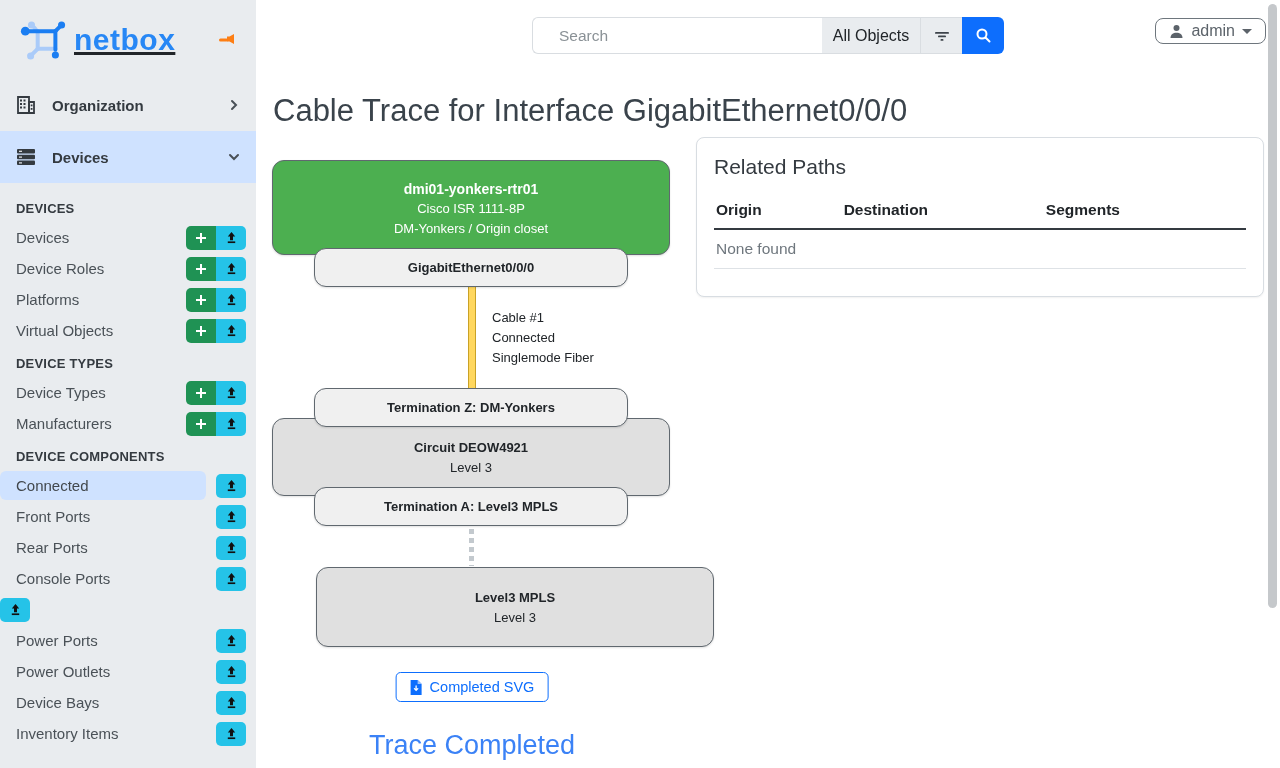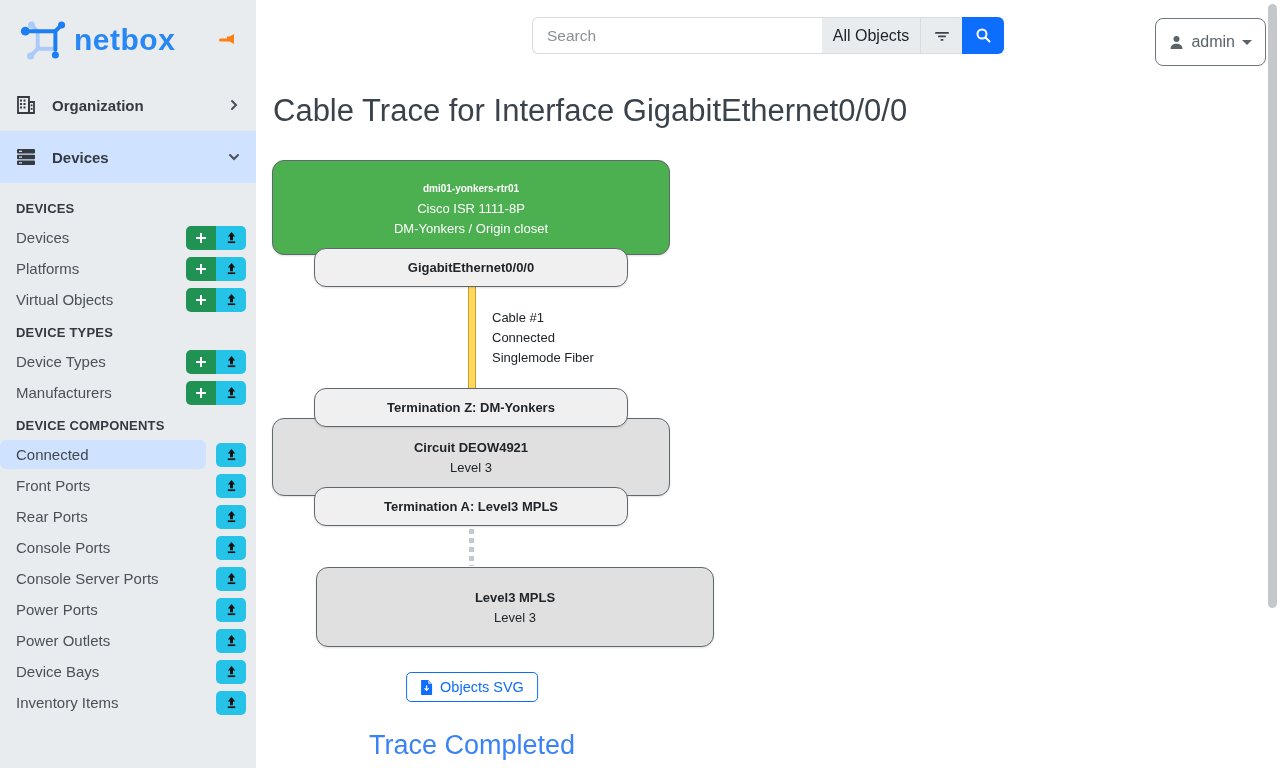--- a/index.html
+++ b/index.html
@@ -2,21 +2,21 @@
 <html><head>
 <meta charset="utf-8">
 <style>
   * { margin:0; padding:0; box-sizing:border-box; }
   html,body { width:1280px; height:768px; overflow:hidden; background:#fff;
     font-family:"Liberation Sans", sans-serif; color:#212529; }
 
   
   .sidebar { position:fixed; left:0; top:0; width:256px; height:768px;
     background:#e9ecef; overflow:hidden; }
-  .brand-row { height:79px; display:flex; align-items:center; padding:0 20px 0 20px; }
+  .brand-row { height:79px; display:flex; align-items:center; padding:0 20px 0 20px;text-decoration:underline; }
   .brand-text { font-size:30px; font-weight:700; color:#2787f5; letter-spacing:.5px; margin-left:8px; }
   .pin-btn { margin-left:auto; background:none; border:none; cursor:pointer; }
   .nav-top { }
   .nav-top-row { height:52px; display:flex; align-items:center; padding:0 16px; cursor:pointer; }
   .nav-top-row.active { background:#cfe2ff; }
   .nav-top-icon { width:22px; height:18px; margin-right:14px; color:#343a40; }
   .nav-top-label { font-size:15px; font-weight:700; color:#343a40; }
   .nav-chevron { margin-left:auto; color:#495057; }
   .nav-sections { padding-top:8px; }
   .nav-section-title { font-size:13px; font-weight:700; color:#343a40; letter-spacing:.2px;
@@ -30,46 +30,46 @@
     justify-content:center; cursor:pointer; padding:0; }
   .btn-add { background:#1f9254; border-radius:5px 0 0 5px; }
   .btn-import { background:#25c3e8; border-radius:0 5px 5px 0; }
   .btn-import.solo { border-radius:5px; }
 
   
   .main { position:fixed; left:256px; top:0; width:1024px; height:768px; background:#fff; }
   .topbar { position:relative; height:70px; }
   .search-group { position:absolute; left:276px; top:17px; height:37px; display:flex; }
   .search-input { width:290px; height:37px; border:1px solid #d9dde1; border-right:none;
-    border-radius:6px 0 0 6px; padding:0 14px; font-size:15.5px; color:#212529; outline:none;
+    border-radius:6px 0 0 6px; padding:0 26px; font-size:15.5px; color:#212529; outline:none;
     font-family:"Liberation Sans", sans-serif; }
   .search-input::placeholder { color:#8a9196; }
   .search-scope { width:98px; background:#e9ecef; border-top:1px solid #d9dde1;
     border-bottom:1px solid #d9dde1; display:flex; align-items:center; justify-content:center;
     font-size:16px; color:#212529; cursor:pointer; }
   .search-filter { width:42px; background:#e9ecef; border:1px solid #d9dde1; border-right:none;
     display:flex; align-items:center; justify-content:center; cursor:pointer; }
   .search-btn { width:42px; background:#0d6efd; border:none; border-radius:0 6px 6px 0;
     display:flex; align-items:center; justify-content:center; cursor:pointer; }
-  .user-btn { position:absolute; right:14px; top:18px; height:48px; padding:0 13px;
+  .user-btn { position:absolute; right:14px; top:18px; height:26px; padding:0 13px;
     background:#fff; border:1px solid #6e767d; border-radius:8px; display:flex;
     align-items:center; gap:7px; font-size:16px; color:#5c636a; cursor:pointer; }
   .caret-down { width:0; height:0; border-left:5px solid transparent;
     border-right:5px solid transparent; border-top:5px solid #5c636a; }
 
   .page-title { margin:23px 0 0 17px; font-size:31px; font-weight:400; color:#3a434b; }
 
   
   .trace { position:absolute; left:16px; top:160px; width:400px; height:608px; }
   .tbox { position:absolute; border:1px solid #60686f; border-radius:12px; text-align:center;
     box-shadow:0 1px 2px rgba(0,0,0,.12); }
   .device-box { left:0; top:0; width:398px; height:95px; background:#4caf50; color:#fff;
     padding-top:18px; z-index:3; }
   .device-box .line { font-size:13px; line-height:20px; }
-  .device-box .line.bold { font-weight:700; font-size:10px; }
+  .device-box .line.bold { font-weight:700; font-size:14px; }
   .small-box { left:42px; width:314px; height:39px; background:#f0f0f0;
     font-size:13px; font-weight:700; line-height:37px; z-index:4; }
   .iface-box { top:88px; }
   .termz-box { top:228px; }
   .terma-box { top:327px; }
   .wide-box { left:0; width:398px; background:#e0e0e0; z-index:2; }
   .circuit-box { top:258px; height:78px; padding-top:19px; }
   .pnet-box { top:407px; height:80px; padding-top:20px;margin-left:44px; }
   .wide-box .line { font-size:13px; line-height:20px; }
   .wide-box .line.bold { font-weight:700; }
@@ -202,86 +202,102 @@
             </button>
           <button class="mini-btn btn-import">
               <svg width="13" height="13" viewBox="0 0 14 14">
                 <path d="M7 1l4 5H8.6v4H5.4V6H3z" fill="#111"></path>
                 <rect x="3" y="11.2" width="8" height="1.8" fill="#111"></rect>
               </svg>
             </button>
         </span>
       </div>
       <div class="nav-row">
-        <span class="nav-label-wrap">Platforms</span>
+        <span class="nav-label-wrap">Device Roles</span>
         <span class="btn-group">
           <button class="mini-btn btn-add">
               <svg width="12" height="12" viewBox="0 0 12 12">
                 <path d="M5 1h2v4h4v2H7v4H5V7H1V5h4z" fill="#fff"></path>
               </svg>
             </button>
           <button class="mini-btn btn-import">
               <svg width="13" height="13" viewBox="0 0 14 14">
                 <path d="M7 1l4 5H8.6v4H5.4V6H3z" fill="#111"></path>
                 <rect x="3" y="11.2" width="8" height="1.8" fill="#111"></rect>
               </svg>
             </button>
         </span>
       </div>
       <div class="nav-row">
-        <span class="nav-label-wrap">Virtual Objects</span>
+        <span class="nav-label-wrap">Platforms</span>
         <span class="btn-group">
           <button class="mini-btn btn-add">
               <svg width="12" height="12" viewBox="0 0 12 12">
                 <path d="M5 1h2v4h4v2H7v4H5V7H1V5h4z" fill="#fff"></path>
               </svg>
             </button>
           <button class="mini-btn btn-import">
               <svg width="13" height="13" viewBox="0 0 14 14">
                 <path d="M7 1l4 5H8.6v4H5.4V6H3z" fill="#111"></path>
                 <rect x="3" y="11.2" width="8" height="1.8" fill="#111"></rect>
               </svg>
             </button>
         </span>
       </div>
-
-      <div class="nav-section-title">DEVICE TYPES</div>
-
-      <div class="nav-row">
-        <span class="nav-label-wrap">Device Types</span>
+      <div class="nav-row">
+        <span class="nav-label-wrap">Virtual Objects</span>
         <span class="btn-group">
           <button class="mini-btn btn-add">
               <svg width="12" height="12" viewBox="0 0 12 12">
                 <path d="M5 1h2v4h4v2H7v4H5V7H1V5h4z" fill="#fff"></path>
               </svg>
             </button>
           <button class="mini-btn btn-import">
               <svg width="13" height="13" viewBox="0 0 14 14">
                 <path d="M7 1l4 5H8.6v4H5.4V6H3z" fill="#111"></path>
                 <rect x="3" y="11.2" width="8" height="1.8" fill="#111"></rect>
               </svg>
             </button>
         </span>
       </div>
-      <div class="nav-row">
-        <span class="nav-label-wrap">Manufacturers</span>
+
+      <div class="nav-section-title">DEVICE TYPES</div>
+
+      <div class="nav-row">
+        <span class="nav-label-wrap">Device Types</span>
         <span class="btn-group">
           <button class="mini-btn btn-add">
               <svg width="12" height="12" viewBox="0 0 12 12">
                 <path d="M5 1h2v4h4v2H7v4H5V7H1V5h4z" fill="#fff"></path>
               </svg>
             </button>
           <button class="mini-btn btn-import">
               <svg width="13" height="13" viewBox="0 0 14 14">
                 <path d="M7 1l4 5H8.6v4H5.4V6H3z" fill="#111"></path>
                 <rect x="3" y="11.2" width="8" height="1.8" fill="#111"></rect>
               </svg>
             </button>
         </span>
       </div>
+      <div class="nav-row">
+        <span class="nav-label-wrap">Manufacturers</span>
+        <span class="btn-group">
+          <button class="mini-btn btn-add">
+              <svg width="12" height="12" viewBox="0 0 12 12">
+                <path d="M5 1h2v4h4v2H7v4H5V7H1V5h4z" fill="#fff"></path>
+              </svg>
+            </button>
+          <button class="mini-btn btn-import">
+              <svg width="13" height="13" viewBox="0 0 14 14">
+                <path d="M7 1l4 5H8.6v4H5.4V6H3z" fill="#111"></path>
+                <rect x="3" y="11.2" width="8" height="1.8" fill="#111"></rect>
+              </svg>
+            </button>
+        </span>
+      </div>
 
       <div class="nav-section-title">DEVICE COMPONENTS</div>
 
       <div class="nav-row">
         <span class="nav-label-wrap active">Connected</span>
         <span class="btn-group">
           <button class="mini-btn btn-import solo">
               <svg width="13" height="13" viewBox="0 0 14 14">
                 <path d="M7 1l4 5H8.6v4H5.4V6H3z" fill="#111"></path>
                 <rect x="3" y="11.2" width="8" height="1.8" fill="#111"></rect>
@@ -316,21 +332,20 @@
         <span class="btn-group">
           <button class="mini-btn btn-import solo">
               <svg width="13" height="13" viewBox="0 0 14 14">
                 <path d="M7 1l4 5H8.6v4H5.4V6H3z" fill="#111"></path>
                 <rect x="3" y="11.2" width="8" height="1.8" fill="#111"></rect>
               </svg>
             </button>
         </span>
       </div>
       <div class="nav-row">
-        <span class="nav-label-wrap">Console Server Ports</span>
         <span class="btn-group">
           <button class="mini-btn btn-import solo">
               <svg width="13" height="13" viewBox="0 0 14 14">
                 <path d="M7 1l4 5H8.6v4H5.4V6H3z" fill="#111"></path>
                 <rect x="3" y="11.2" width="8" height="1.8" fill="#111"></rect>
               </svg>
             </button>
         </span>
       </div>
       <div class="nav-row">
@@ -454,22 +469,39 @@
     </div>
 
     <button class="download-btn">
       <span>
         <svg class="icon-svg" width="13" height="15" viewBox="0 0 13 15" fill="#0d6efd">
           <path d="M1 0h7l4 4v11H1z"></path>
           <path d="M8 0v4h4z" fill="#9dc3fb"></path>
           <path d="M6.5 6v4.2M4.8 8.6l1.7 1.8 1.7-1.8" stroke="#fff" stroke-width="1.3" fill="none" stroke-linecap="round"></path>
         </svg>
       </span>
-      <span>Objects SVG</span>
+      <span>Completed SVG</span>
     </button>
 
     <div class="trace-status">Trace Completed</div>
   </div>
 
+  <section class="card">
+    <div class="card-title">Related Paths</div>
+    <table class="paths-table">
+      <thead>
+        <tr>
+          <th class="col-origin">Origin</th>
+          <th class="col-dest">Destination</th>
+          <th>Segments</th>
+        </tr>
+      </thead>
+      <tbody>
+        <tr>
+          <td colspan="3">None found</td>
+        </tr>
+      </tbody>
+    </table>
+  </section>
 
 </main>
 
 <div class="scroll-thumb"></div>
 
 </body></html>

